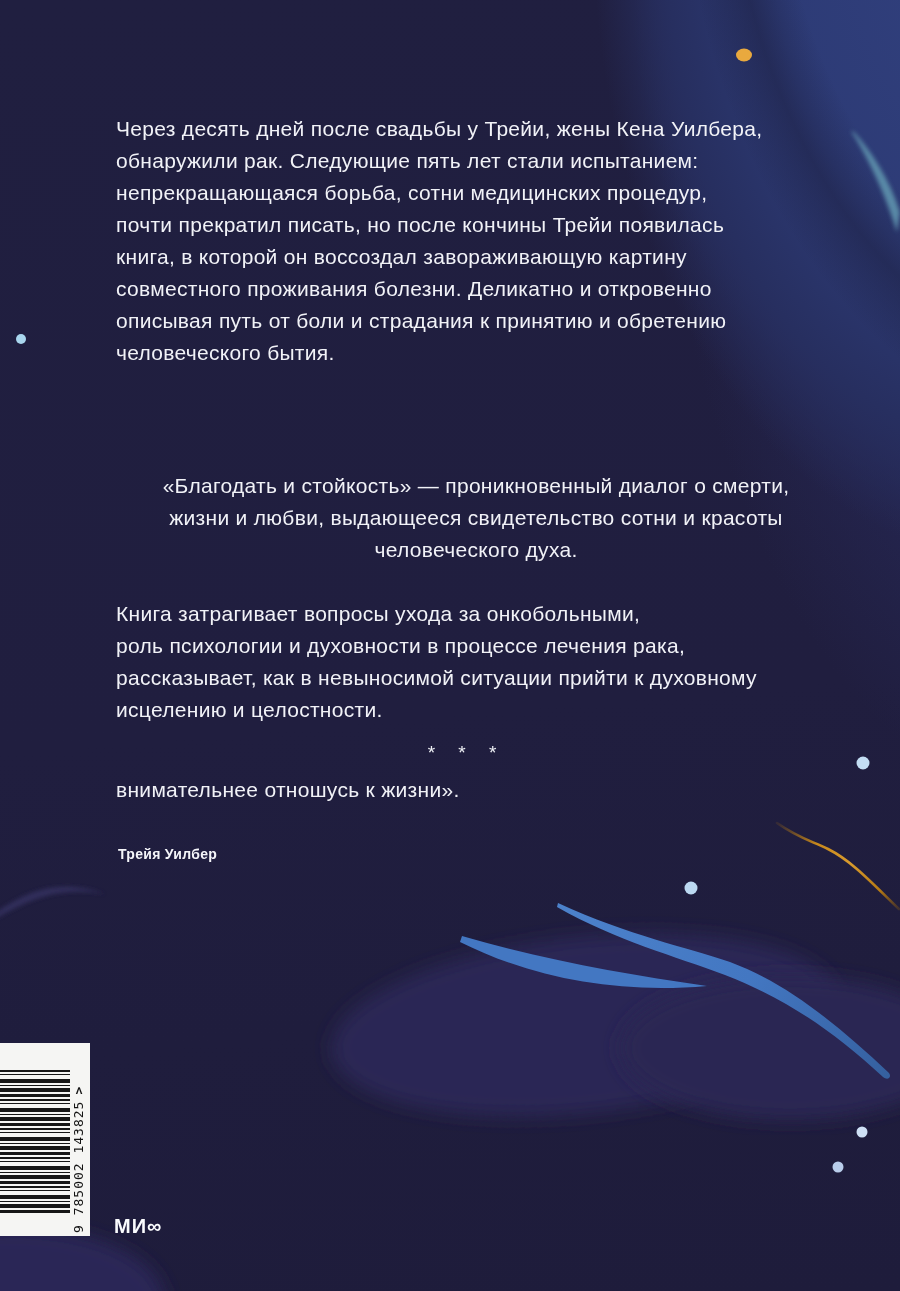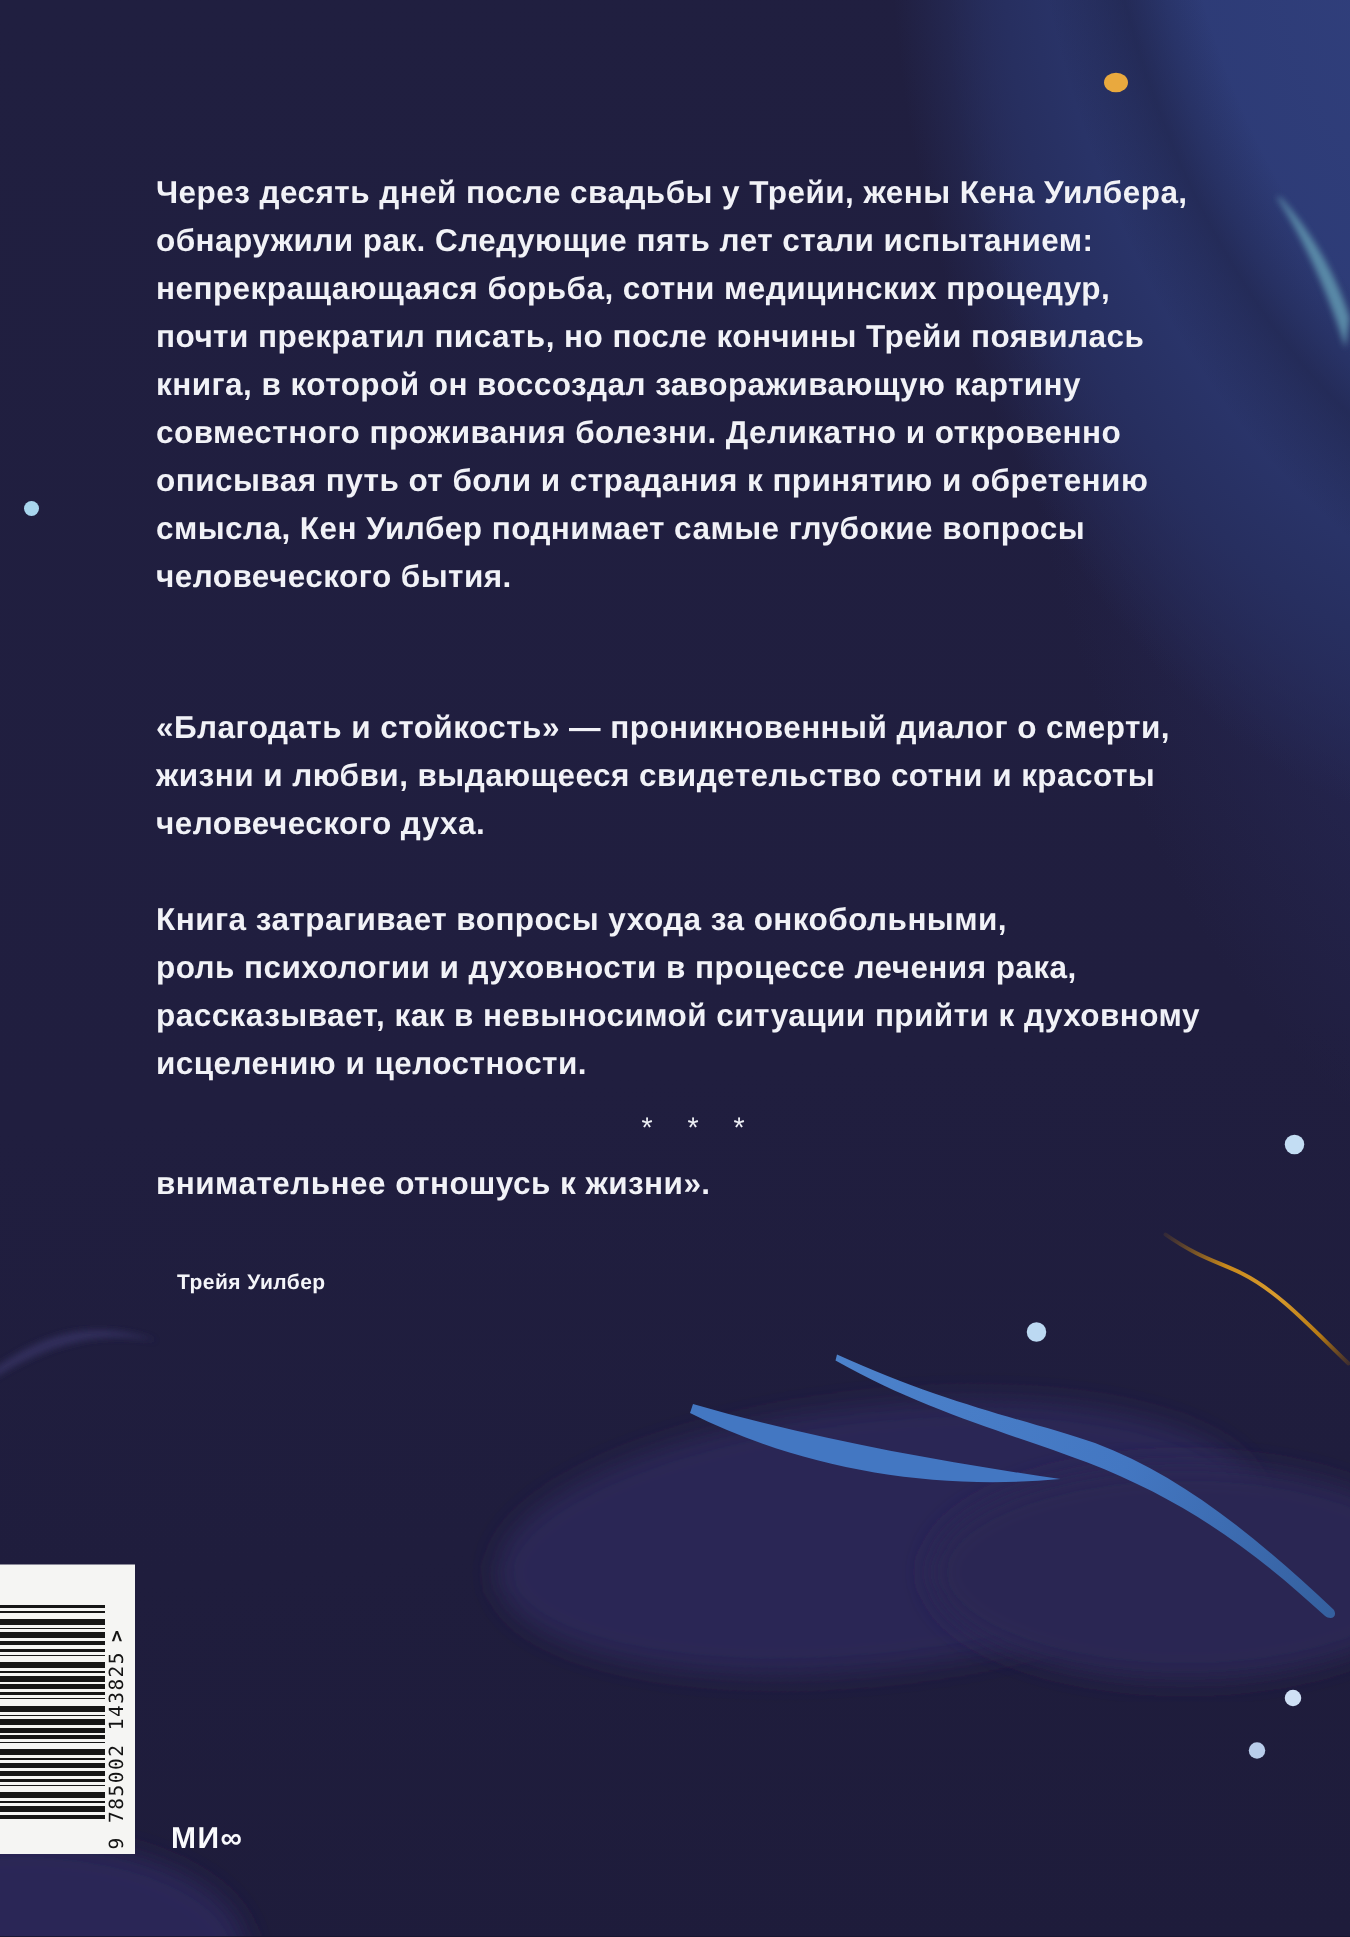--- a/index.html
+++ b/index.html
@@ -12,25 +12,25 @@
   
   .bg-overlay{
     position:absolute;inset:0;pointer-events:none;
     background:
       radial-gradient(700px 1000px at 125% -15%, rgba(22,22,48,0) 50%, rgba(24,23,50,0.40) 57%, rgba(22,22,48,0) 64%),
       radial-gradient(620px 950px at 112% -6%, #32417f 0%, #2d3b76 38%, #272f60 55%, rgba(32,30,63,0) 67%),
       radial-gradient(500px 1100px at 115% -5%, rgba(41,45,97,0.55) 52%, rgba(40,44,95,0.22) 68%, rgba(40,44,95,0) 78%),
       radial-gradient(420px 560px at 104% 1%, rgba(60,76,142,0.85) 0%, rgba(50,64,128,0.45) 48%, rgba(50,64,128,0) 72%);
   }
   .art{position:absolute;inset:0;pointer-events:none;}
-  .textcol{position:absolute;left:104px;width:720px;color:#f1f2f7;
-    font-size:21px;line-height:32px;font-weight:700;letter-spacing:0.3px;}
+  .textcol{position:absolute;left:116px;width:720px;color:#f1f2f7;
+    font-size:21px;line-height:32px;font-weight:400;letter-spacing:0.3px;}
   .textcol .line{white-space:nowrap;}
   .p1{top:113px;}
-  .p2{top:470px;}
+  .p2{top:470px;text-align:center;}
   .p3{top:598px;}
   .separator{position:absolute;left:118px;top:737px;width:697px;text-align:center;
     color:#eef0f5;font-size:19px;line-height:32px;letter-spacing:9px;}
   .quote{top:774px;}
   .attribution{position:absolute;left:118px;top:838px;color:#f4f5f9;
     font-size:14px;line-height:32px;font-weight:700;letter-spacing:0.3px;white-space:nowrap;}
   
   .barcode-box{position:absolute;left:0;top:1043px;width:90px;height:193px;background:#f5f5f3;}
   .barcode-bars{
     position:absolute;left:0;top:27px;width:70px;height:143px;
@@ -110,21 +110,20 @@
   </svg>
 
   <div class="textcol p1">
       <div class="line">Через десять дней после свадьбы у Трейи, жены Кена Уилбера,</div>
       <div class="line">обнаружили рак. Следующие пять лет стали испытанием:</div>
       <div class="line">непрекращающаяся борьба, сотни медицинских процедур,</div>
       <div class="line">почти прекратил писать, но после кончины Трейи появилась</div>
       <div class="line">книга, в которой он воссоздал завораживающую картину</div>
       <div class="line">совместного проживания болезни. Деликатно и откровенно</div>
       <div class="line">описывая путь от боли и страдания к принятию и обретению</div>
-      <div class="line">смысла, Кен Уилбер поднимает самые глубокие вопросы</div>
       <div class="line">человеческого бытия.</div>
     </div>
   <div class="textcol p2">
       <div class="line">«Благодать и стойкость» — проникновенный диалог о смерти,</div>
       <div class="line">жизни и любви, выдающееся свидетельство сотни и красоты</div>
       <div class="line">человеческого духа.</div>
     </div>
   <div class="textcol p3">
       <div class="line">Книга затрагивает вопросы ухода за онкобольными,</div>
       <div class="line">роль психологии и духовности в процессе лечения рака,</div>

